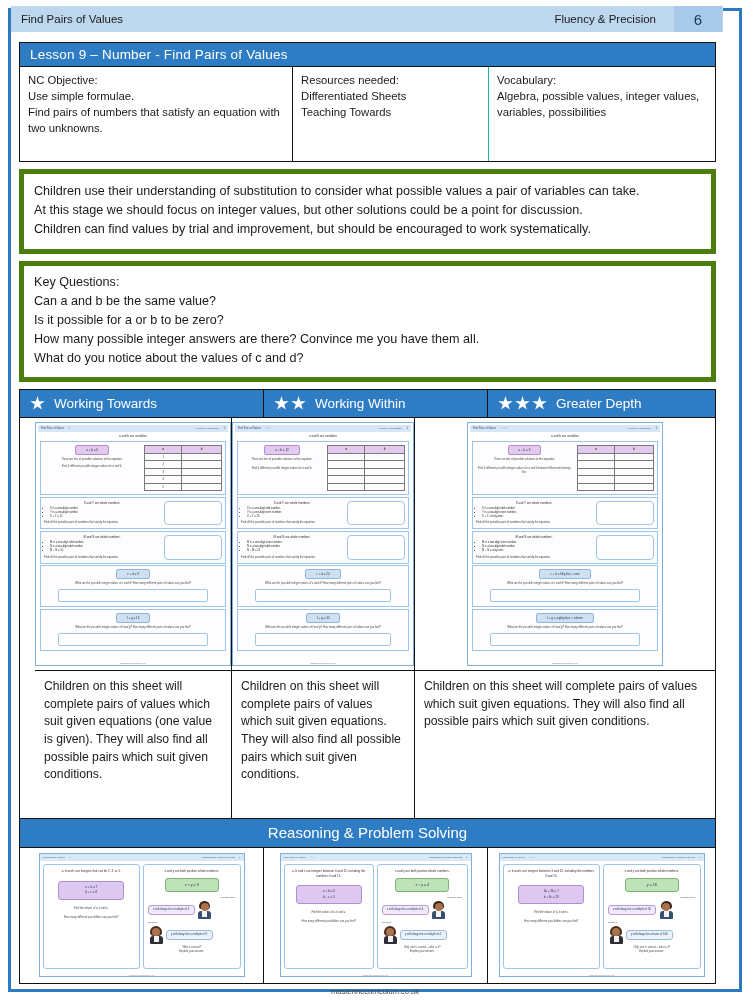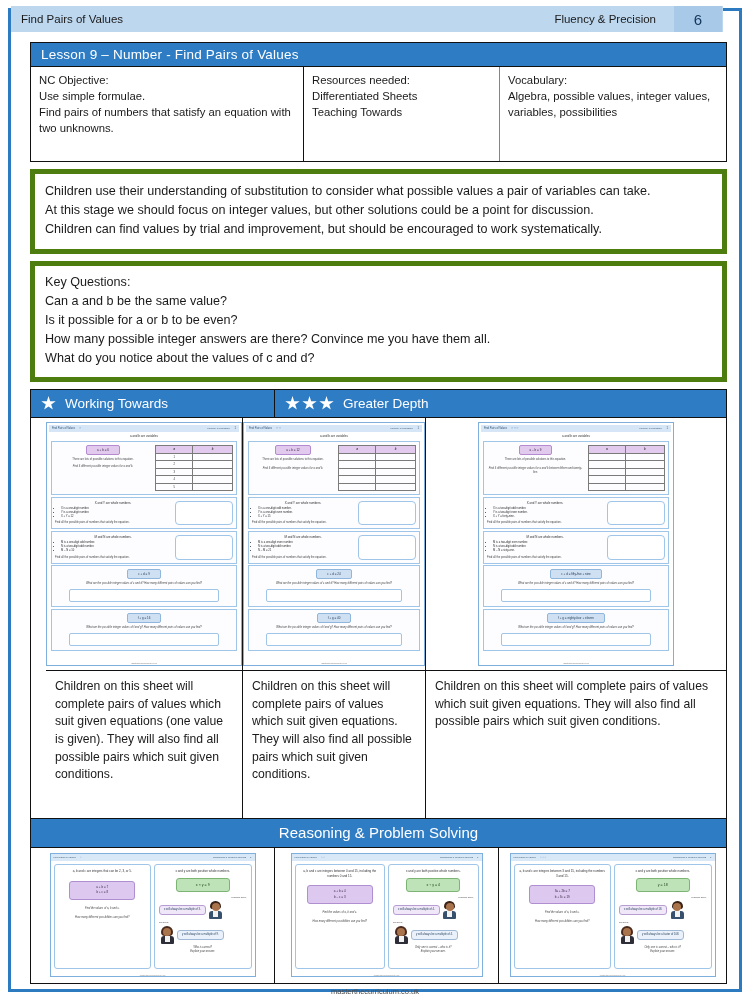--- a/index.html
+++ b/index.html
@@ -49,21 +49,21 @@
     color: #14365c;
     font-size: 15px;
     display: flex;
     align-items: center;
     justify-content: center;
   }
 
   
   #content {
     position: absolute;
-    left: 30px; top: 42px;
+    left: 19px; top: 42px;
     width: 697px;
   }
 
   .blue-bar {
     background: #2e7cc4;
     color: #ffffff;
     border: 1px solid #111111;
     border-bottom: none;
   }
   #lesson-title-bar {
@@ -467,31 +467,38 @@
 
   <div id="overview-box" class="box">
     <span class="txt-line">Children use their understanding of substitution to consider what possible values a pair of variables can take.</span>
     <span class="txt-line">At this stage we should focus on integer values, but other solutions could be a point for discussion.</span>
     <span class="txt-line">Children can find values by trial and improvement, but should be encouraged to work systematically.</span>
   </div>
 
   <div id="keyq-box" class="box">
     <span class="txt-line">Key Questions:</span>
     <span class="txt-line">Can a and b be the same value?</span>
-    <span class="txt-line">Is it possible for a or b to be even?</span>
+    <span class="txt-line">Is it possible for a or b to be zero?</span>
     <span class="txt-line">How many possible integer answers are there? Convince me you have them all.</span>
     <span class="txt-line">What do you notice about the values of c and d?</span>
   </div>
 
   <div id="diff-header">
     <div class="diff-head-cell dh-1">
       <span class="stars">
           <i class="star"></i>
         </span>
       <span class="diff-head-label">Working Towards</span>
+    </div>
+    <div class="diff-head-cell dh-2">
+      <span class="stars">
+          <i class="star"></i>
+          <i class="star"></i>
+        </span>
+      <span class="diff-head-label">Working Within</span>
     </div>
     <div class="diff-head-cell dh-3">
       <span class="stars">
           <i class="star"></i>
           <i class="star"></i>
           <i class="star"></i>
         </span>
       <span class="diff-head-label">Greater Depth</span>
     </div>
   </div>

